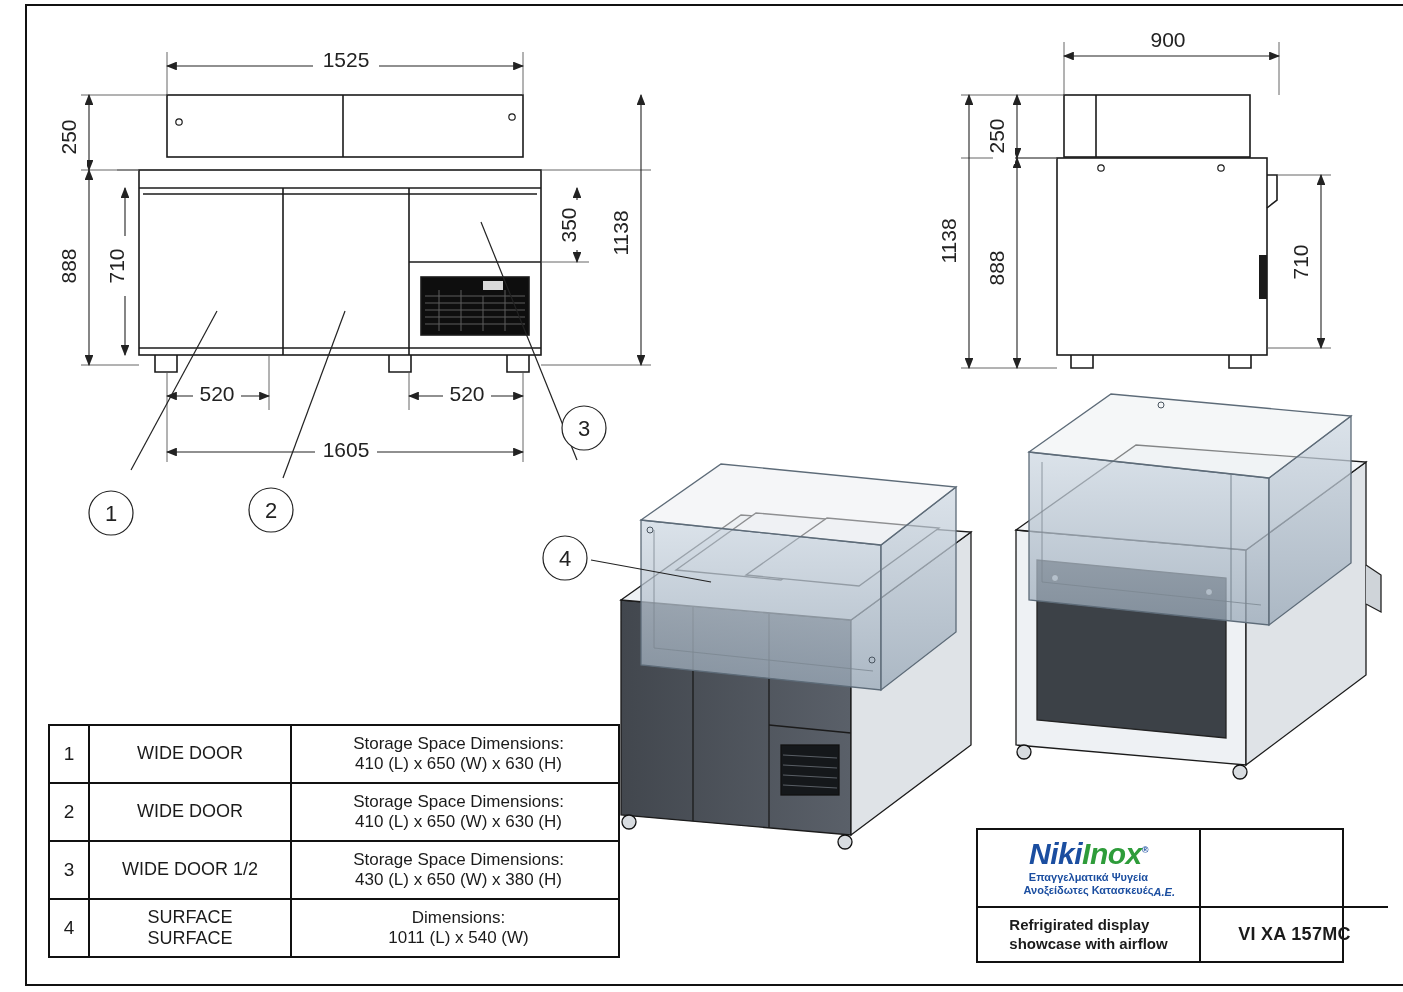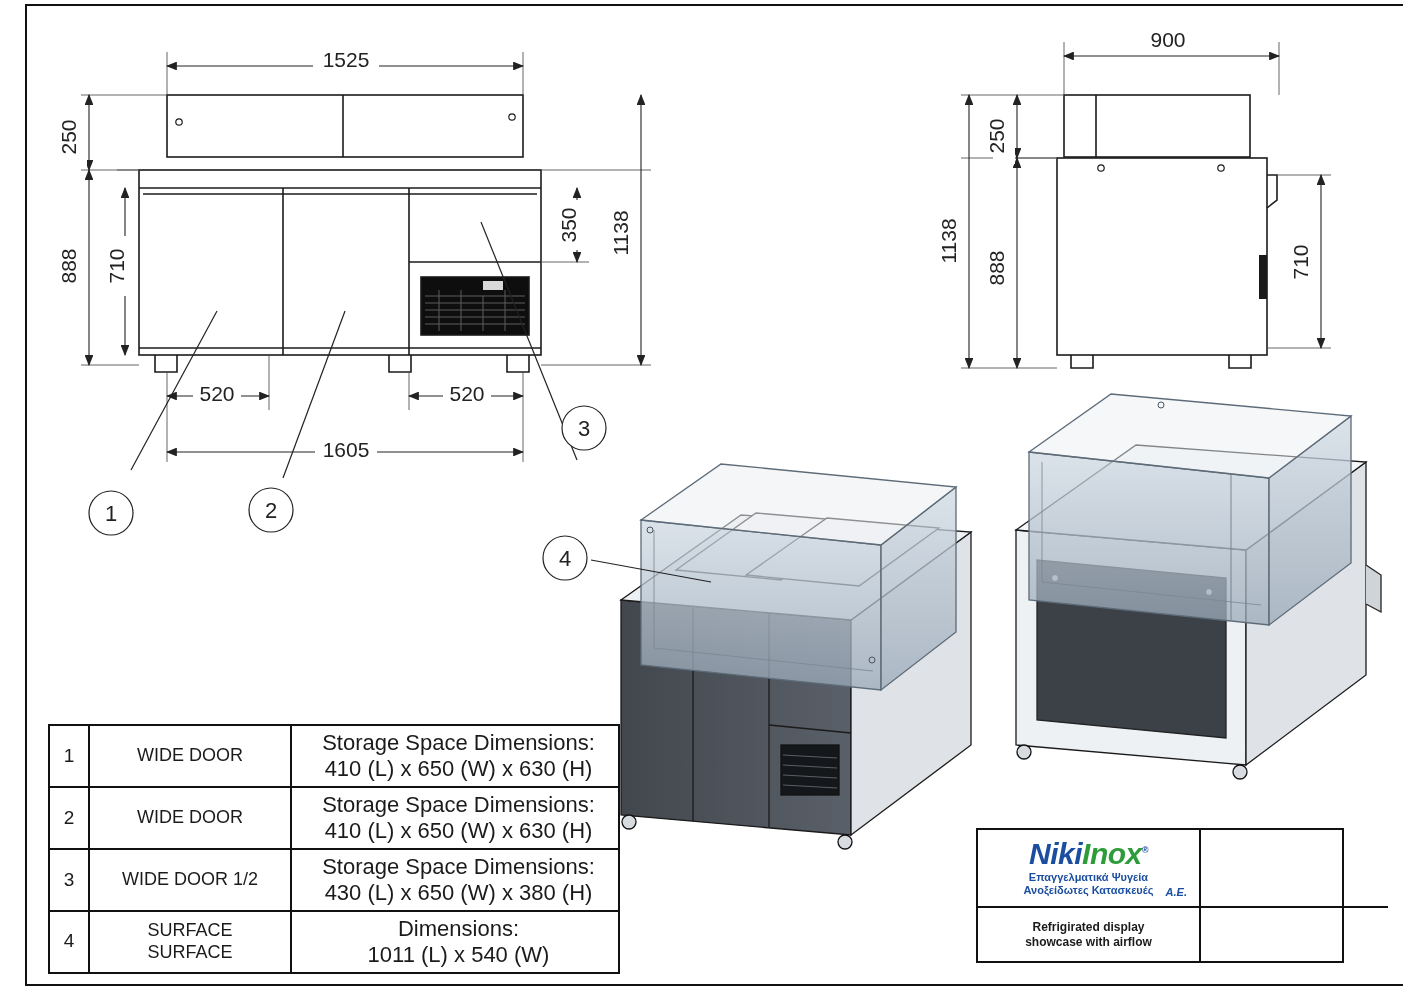--- a/index.html
+++ b/index.html
@@ -7,32 +7,32 @@
   #sheet{position:relative;width:1403px;height:992px;overflow:hidden;background:#fff;margin-left:21px;}
   .border-outer{position:absolute;left:4px;top:4px;width:1393px;height:982px;border:2px solid #111;box-sizing:border-box;}
   .svgwrap{position:absolute;left:0;top:0;width:1403px;height:992px;}
   svg{display:block;}
   .dimtxt{font-family:"Liberation Sans",sans-serif;fill:#222;}
   
   #spec-table{position:absolute;left:27px;top:724px;width:572px;border-collapse:collapse;}
   #spec-table td{border:2px solid #111;font-family:"Liberation Sans",sans-serif;font-size:17px;text-align:center;padding:4px 2px;line-height:1.18;}
   #spec-table td.num{width:34px;font-size:19px;}
   #spec-table td.name{width:196px;font-size:18px;border-radius:20px;}
-  #spec-table td.desc{font-size:22px;padding-left:9px;}
+  #spec-table td.desc{font-size:17px;padding-left:9px;}
   .r1{height:58px;}
   
   #title-block{position:absolute;left:955px;top:828px;width:368px;height:135px;border:2px solid #111;box-sizing:border-box;}
   #tb-logo{position:absolute;left:0;top:0;width:223px;height:78px;border-right:2px solid #111;border-bottom:2px solid #111;box-sizing:border-box;display:flex;flex-direction:column;align-items:center;justify-content:center;}
   #tb-blank{position:absolute;left:223px;top:0;width:187px;height:78px;border-bottom:2px solid #111;box-sizing:border-box;}
-  #tb-desc{position:absolute;left:0;top:78px;width:223px;height:53px;border-right:2px solid #111;box-sizing:border-box;display:flex;align-items:center;justify-content:center;text-align:center;font-size:12px;font-weight:bold;line-height:1.25;padding:0 4px;}
+  #tb-desc{position:absolute;left:0;top:78px;width:223px;height:53px;border-right:2px solid #111;box-sizing:border-box;display:flex;align-items:center;justify-content:center;text-align:left;font-size:15px;font-weight:bold;line-height:1.25;padding:0 4px;}
   #tb-model{position:absolute;left:223px;top:78px;width:187px;height:53px;box-sizing:border-box;display:flex;align-items:center;justify-content:center;font-size:18px;font-weight:bold;letter-spacing:.3px;}
   .logo-main{font-family:"Liberation Sans",sans-serif;font-weight:bold;font-style:italic;font-size:30px;color:#1b4ea0;letter-spacing:-.5px;line-height:1;}
   .logo-main .grn{color:#2e9c3a;}
   .logo-sub{font-size:11px;color:#1b4ea0;font-weight:bold;line-height:1.15;text-align:center;margin-top:2px;}
-  .logo-ae{font-size:11px;color:#1b4ea0;font-weight:bold;font-style:italic;position:absolute;right:12px;bottom:8px;}
+  .logo-ae{font-size:11px;color:#1b4ea0;font-weight:bold;font-style:italic;position:absolute;right:24px;bottom:8px;}
   .logo-reg{font-size:9px;vertical-align:super;}
 </style>
 </head>
 <body>
 
 <div id="sheet">
   <div class="border-outer"></div>
 
   <div class="svgwrap">
   <svg width="1403" height="992" viewBox="0 0 1403 992" xmlns="http://www.w3.org/2000/svg">
@@ -303,14 +303,15 @@
       </div>
       <div class="logo-ae">A.E.</div>
     </div>
     <div id="tb-blank"></div>
     <div id="tb-desc">
       <span>
         <span>Refrigirated display</span><br>
         <span>showcase with airflow</span>
       </span>
     </div>
+    <div id="tb-model">VI XA 157MC</div>
   </div>
 </div>
 
 </body></html>

